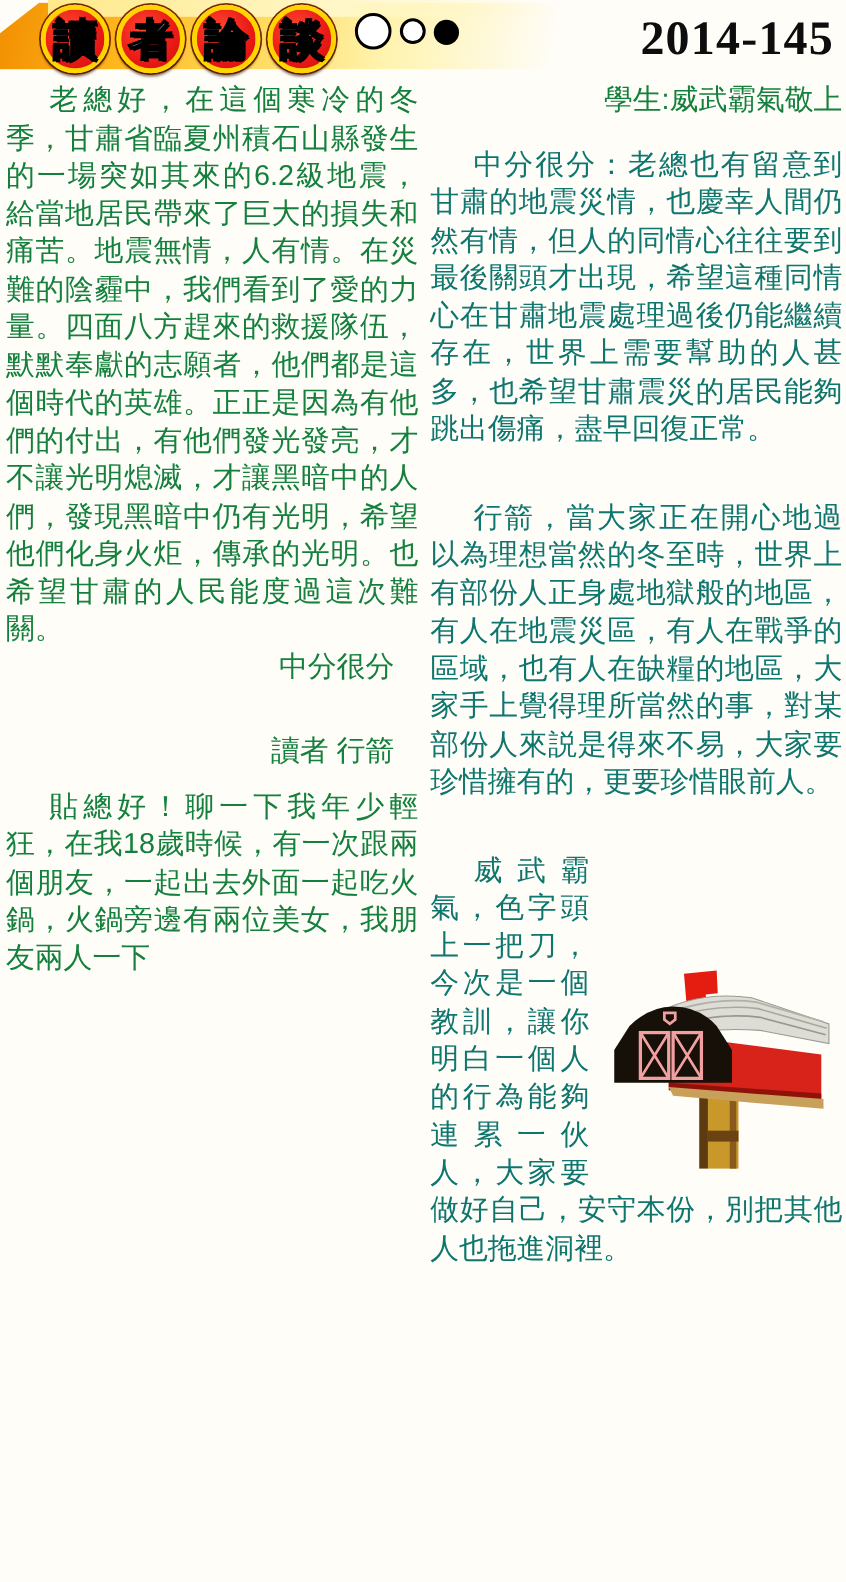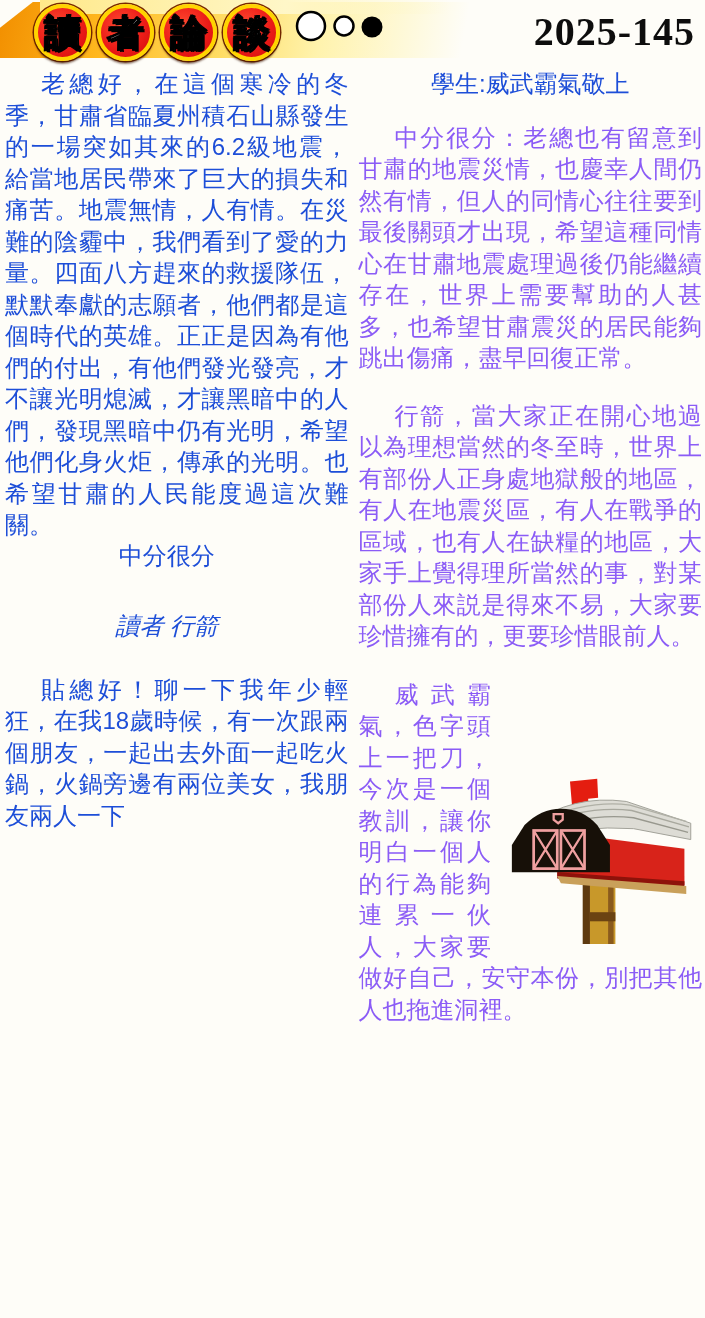--- a/index.html
+++ b/index.html
@@ -44,29 +44,29 @@
   }
 
   
   .page-body { display: flex; padding: 4px 3px 0 5px; gap: 10px; }
   .col { width: 346px; }
   .tblock {
     font-size: 24px; line-height: 31.5px;
     text-align: justify; text-justify: inter-character;
     word-break: break-all;
   }
-  .red { color: #1d4ed8; }
-  .black { color: #8b5cf6; }
+  .red { color: #15803d; }
+  .black { color: #0f766e; }
   .indent { text-indent: 1.5em; }
-  .sig { text-align: center; }
+  .sig { text-align: right; }
   .sig-inset { padding-right: 20px; }
   .mb-letter2 { margin-bottom: 38px; font-family: Liberation Serif, serif; }
-  .mb-letter3 { margin-bottom: 32px; font-style: italic; }
+  .mb-letter3 { margin-bottom: 15px; }
   .mb-reply1 { margin-bottom: 22px; }
-  .mt-reply { margin-top: 27px; font-family: Liberation Serif, serif; }
+  .mt-reply { margin-top: 42px; }
 
   
   .mailbox-float {
     float: right;
     width: 205px; height: 168px;
     margin: 96px 0 0 6px;
     shape-outside: margin-box;
   }
   .mailbox-float svg { display: block; width: 100%; height: 100%; }
 </style>
@@ -91,21 +91,21 @@
         <span>談</span>
       </div>
   </div>
 
   <svg class="dots" viewBox="0 0 100 34">
     <circle cx="17" cy="16" r="14" fill="#ffffff" stroke="#000" stroke-width="2.5"></circle>
     <circle cx="50" cy="16" r="9.5" fill="#ffffff" stroke="#000" stroke-width="2.5"></circle>
     <circle cx="78" cy="17" r="10.5" fill="#000"></circle>
   </svg>
 
-  <div class="issue">2025-145</div>
+  <div class="issue">2014-145</div>
 </div>
 
 <div class="page-body">
 
   <div class="col">
     <p class="tblock red indent">老總好，在這個寒冷的冬季，甘肅省臨夏州積石山縣發生的一場突如其來的6.2級地震，給當地居民帶來了巨大的損失和痛苦。地震無情，人有情。在災難的陰霾中，我們看到了愛的力量。四面八方趕來的救援隊伍，默默奉獻的志願者，他們都是這個時代的英雄。正正是因為有他們的付出，有他們發光發亮，才不讓光明熄滅，才讓黑暗中的人們，發現黑暗中仍有光明，希望他們化身火炬，傳承的光明。也希望甘肅的人民能度過這次難關。</p>
     <p class="tblock red sig sig-inset mb-letter2">中分很分</p>
     <p class="tblock red sig sig-inset mb-letter3">讀者 行箭</p>
     <p class="tblock red indent">貼總好！聊一下我年少輕狂，在我18歲時候，有一次跟兩個朋友，一起出去外面一起吃火鍋，火鍋旁邊有兩位美女，我朋友兩人一下</p>
   </div>

